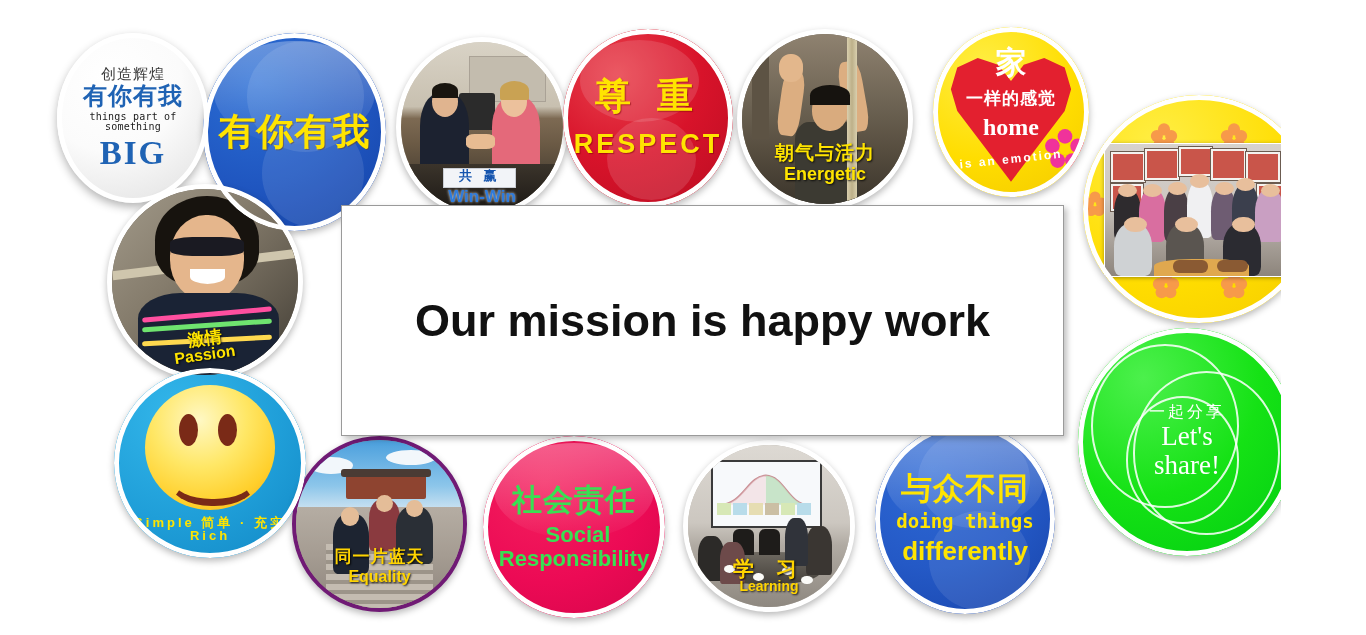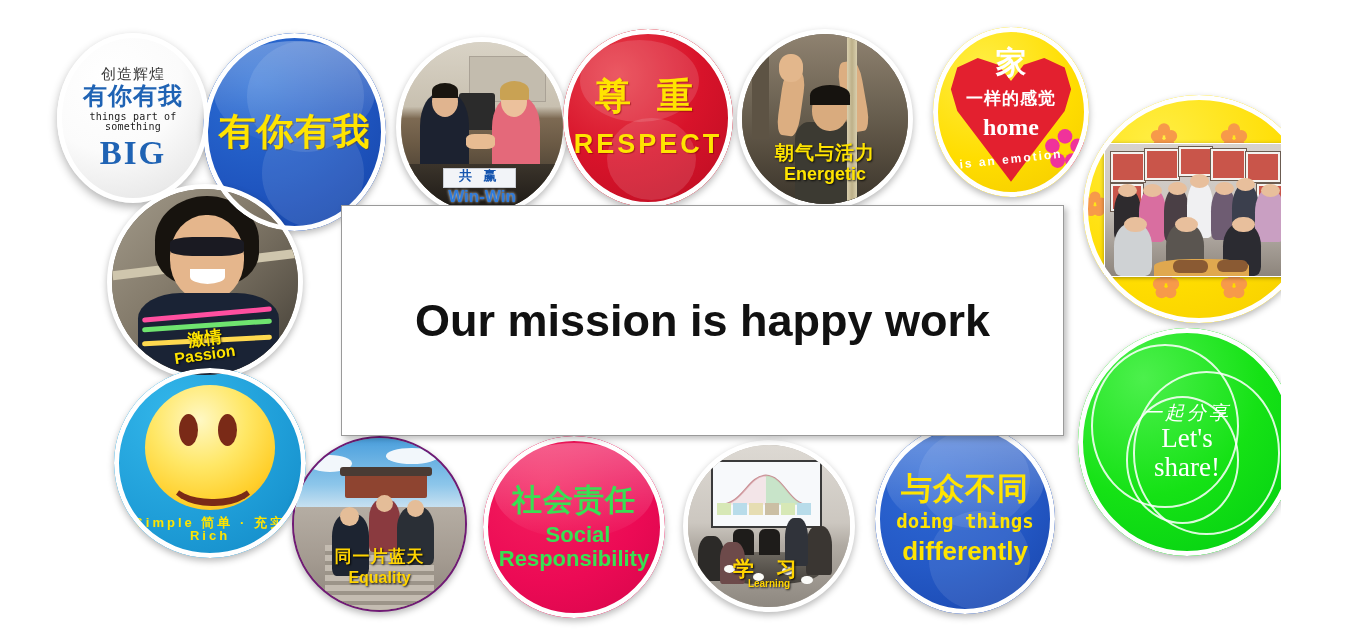--- a/index.html
+++ b/index.html
@@ -217,21 +217,21 @@
     left: 1078px; top: 328px; width: 218px; height: 228px;
     background: radial-gradient(circle at 30% 22%, #4cf04c 0%, #15e215 50%, #00cc11 100%);
   }
   #c-share .ven {
     position:absolute; z-index:3; border-radius:50%;
     border:2px solid rgba(255,255,255,0.85);
   }
   #c-share .v1 { left:6%; top:7%; width:66%; height:70%; }
   #c-share .v2 { left:25%; top:19%; width:66%; height:70%; }
   #c-share .v3 { left:22%; top:30%; width:50%; height:54%; }
-  #c-share .l1 { color:#ffffff; font-size:19px; letter-spacing:3px;font-style:italic; }
+  #c-share .l1 { color:#ffffff; font-size:16px; letter-spacing:3px; }
   #c-share .l2 { color:#ffffff; font-size:27px; font-family:"Liberation Serif", serif; margin-top:1px;}
   #c-share .l3 { color:#ffffff; font-size:27px; font-family:"Liberation Serif", serif; margin-top:1px;}
 
   
   #c-pass {
     left: 107px; top: 184px; width: 196px; height: 196px;
     border:5px solid #fff; background:#6c6356;
   }
   #c-pass .bg { position:absolute; inset:0; z-index:1;
     background:linear-gradient(135deg,#a29a8a 0%, #857c6c 40%, #5f584c 75%, #3e3a33 100%);}
@@ -281,21 +281,21 @@
     border-radius:0 0 48% 48%;
   }
   #c-smile .arc {
     position:absolute; z-index:5; left:0; width:100%; bottom:8%;
     color:#ffe400; font-size:13px; font-weight:bold; letter-spacing:3px;
   }
 
   
   #c-equal {
     left: 292px; top: 436px; width: 175px; height: 176px;
-    border:2px solid #701a75; background:#9a9086;
+    border:4px solid #701a75; background:#9a9086;
   }
   #c-equal .sky { position:absolute; z-index:1; left:0; top:0; width:100%; height:42%;
     background:linear-gradient(to bottom,#4a9fdd 0%, #8dc6ea 65%, #cfe4f2 100%);}
   #c-equal .cloud { position:absolute; z-index:2; background:#f2f7fb; border-radius:50%;}
   #c-equal .cl1 { left:8%; top:10%; width:26%; height:10%; }
   #c-equal .cl2 { left:54%; top:6%; width:30%; height:9%; }
   #c-equal .temple { position:absolute; z-index:3; left:30%; top:20%; width:48%; height:15%;
     background:#8e4430; border-radius:2px;}
   #c-equal .roof { position:absolute; z-index:4; left:27%; top:17%; width:54%; height:5%;
     background:#4a3b34; border-radius:3px;}
@@ -348,21 +348,21 @@
   #c-learn .p3 { left:73%; top:50%; width:16%; height:30%; background:#3a3632;}
   #c-learn .p4 { left:60%; top:45%; width:14%; height:30%; background:#30333a;}
   #c-learn .chair { position:absolute; z-index:5; background:#1e1c1a; border-radius:6px 6px 0 0;}
   #c-learn .ch1 { left:28%; top:52%; width:13%; height:16%;}
   #c-learn .ch2 { left:44%; top:52%; width:13%; height:16%;}
   #c-learn .cup { position:absolute; z-index:6; background:#fbfbf8; border-radius:50%;}
   #c-learn .l1 { position:absolute; z-index:8; left:0; width:100%; top:70%;
     color:#ffd400; font-size:21px; font-weight:bold; letter-spacing:8px;
     text-shadow:1px 1px 2px rgba(0,0,0,0.85);}
   #c-learn .l2 { position:absolute; z-index:8; left:0; width:100%; top:83%;
-    color:#ffd400; font-size:10px; font-weight:bold;
+    color:#ffd400; font-size:14px; font-weight:bold;
     text-shadow:1px 1px 2px rgba(0,0,0,0.85);}
 
   
   #c-diff {
     left: 875px; top: 424px; width: 180px; height: 190px;
     background: radial-gradient(circle at 32% 24%, #2e6ad6 0%, #2459c6 52%, #1742a8 100%);
   }
   #c-diff .sw { position:absolute; z-index:2; border-radius:50%; background:rgba(255,255,255,0.09);}
   #c-diff .w1 { left:24%; top:3%; width:62%; height:52%;}
   #c-diff .w2 { left:30%; top:46%; width:56%; height:52%;}

